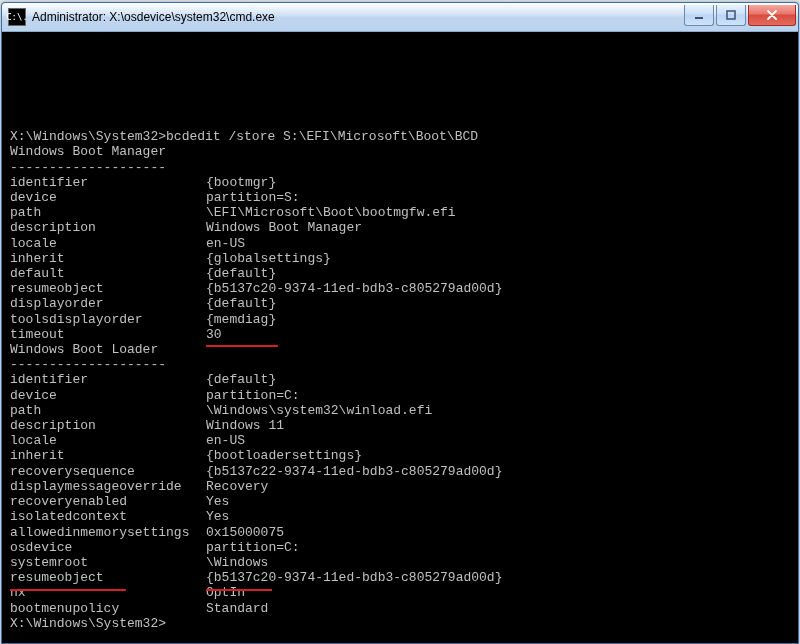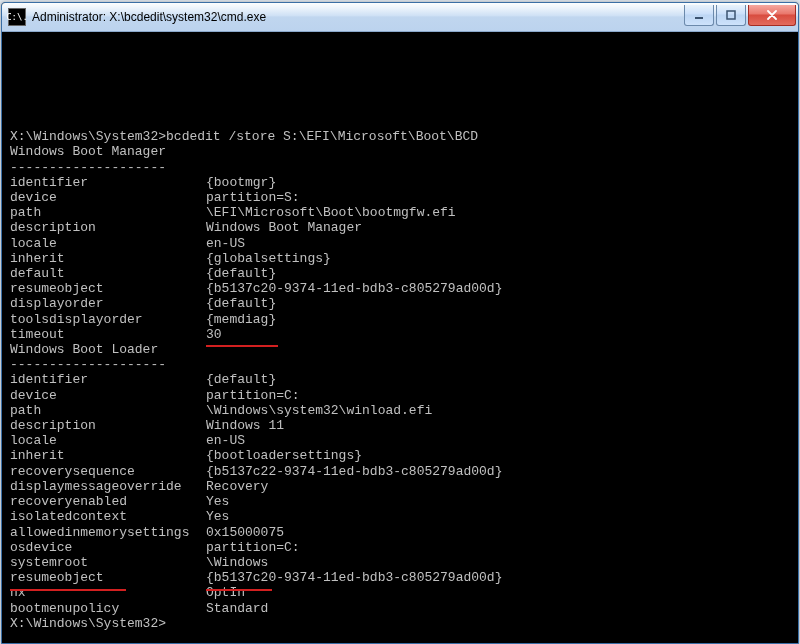--- a/index.html
+++ b/index.html
@@ -51,21 +51,21 @@
   .kv{display:flex;}
   .kv .k{width:196px;flex:0 0 196px;}
   .underline-red{position:absolute;height:2px;background:#d32020;pointer-events:none;}
 </style>
 </head>
 <body>
 
 <div class="window">
   <div class="titlebar">
     <div class="app-icon">C:\.</div>
-    <div class="title">Administrator: X:\bcdedit\system32\cmd.exe</div>
+    <div class="title">Administrator: X:\osdevice\system32\cmd.exe</div>
     <div class="spacer"></div>
     <div class="win-btns">
       <div class="win-btn">
         <svg width="10" height="10" viewBox="0 0 10 10">
             <rect x="1" y="7" width="8" height="2" fill="#3b5370"></rect>
           </svg>
       </div>
       <div class="win-btn">
         <svg width="10" height="10" viewBox="0 0 10 10">
             <rect x="1" y="1" width="8" height="8" fill="none" stroke="#3b5370" stroke-width="1.5"></rect>

